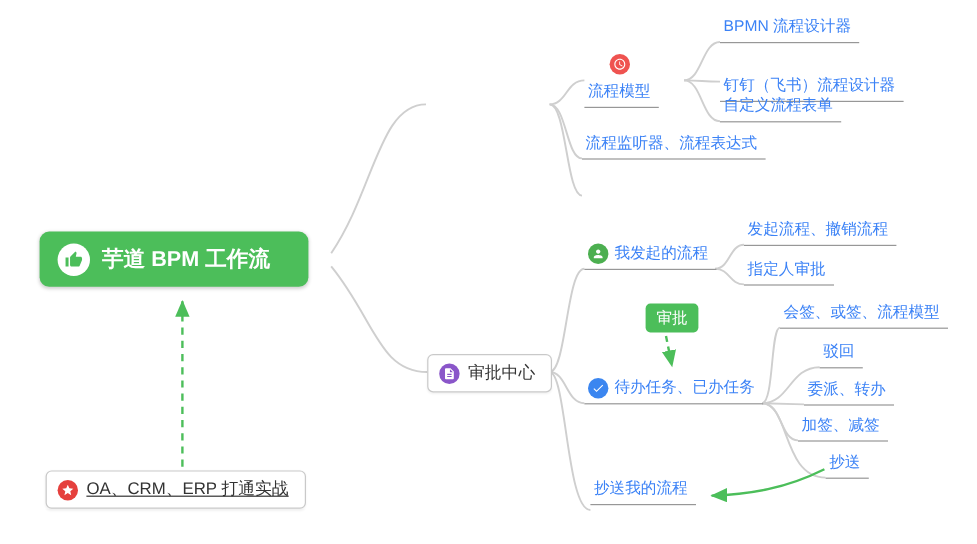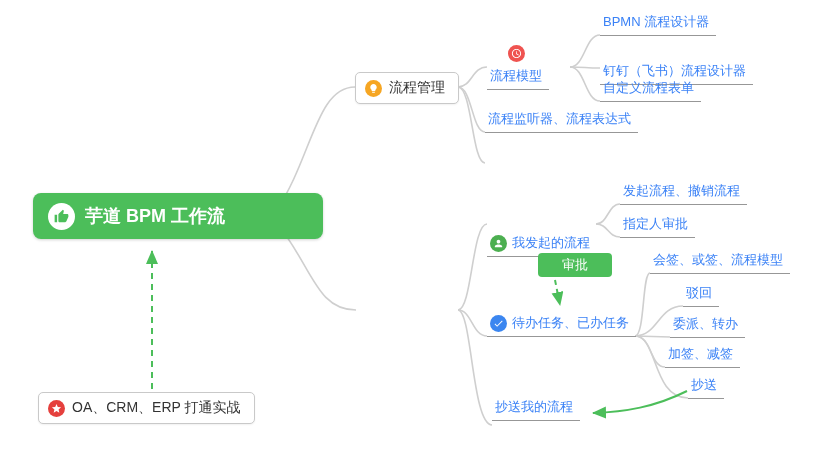--- a/index.html
+++ b/index.html
@@ -3,21 +3,21 @@
 <meta charset="utf-8">
 <style>
   html,body{margin:0;padding:0;background:#fff;}
   .canvas{
     position:relative;width:814px;height:453px;overflow:hidden;background:#ffffff;
     font-family:"Liberation Sans","DejaVu Sans",sans-serif;
   }
   svg.wires{position:absolute;left:0;top:0;width:814px;height:453px;pointer-events:none;}
 
   .root-node{
-    position:absolute;left:33px;top:193px;width:290px;height:46px;box-sizing:border-box;
+    position:absolute;left:33px;top:193px;width:224px;height:46px;box-sizing:border-box;
     background:#4cbe5a;border-radius:8px;display:flex;align-items:center;gap:10px;
     padding:0 15px;color:#fff;font-size:18px;font-weight:bold;
     box-shadow:0 1px 3px rgba(0,0,0,.18);white-space:nowrap;
   }
   .root-icon{width:27px;height:27px;background:#fff;border-radius:50%;display:flex;align-items:center;justify-content:center;flex:0 0 auto;}
   .root-icon svg{width:15px;height:15px;fill:#4cbe5a;}
 
   .box{
     position:absolute;display:flex;align-items:center;gap:7px;box-sizing:border-box;
     background:#fff;border:1px solid #c9c9c9;border-radius:5px;
@@ -29,21 +29,21 @@
   .icon-dot svg{width:11px;height:11px;fill:#fff;}
 
   .leaf{
     position:absolute;display:flex;align-items:center;gap:5px;
     padding:0 7px 4px 3px;border-bottom:1px solid #979797;
     font-size:13px;line-height:18px;color:#3b82f6;white-space:nowrap;
   }
 
   .badge{
     position:absolute;left:538px;top:253px;background:#4cbe5a;color:#fff;
-    font-size:13px;line-height:16px;padding:4px 24px;border-radius:4px;white-space:nowrap;
+    font-size:13px;line-height:16px;padding:4px 9px;border-radius:4px;white-space:nowrap;
   }
 </style>
 </head>
 <body>
 
 <div class="canvas">
 
   <svg class="wires" viewBox="0 0 814 453">
     <defs>
       <marker id="arrow-green" markerWidth="9" markerHeight="8" refX="6.5" refY="3" orient="auto" markerUnits="strokeWidth">
@@ -79,31 +79,31 @@
 
   <div class="root-node">
     <span class="root-icon">
       <svg viewBox="0 0 24 24">
           <path d="M1 21h4V9H1v12zM23 10c0-1.1-.9-2-2-2h-6.31l.95-4.57.03-.32c0-.41-.17-.79-.44-1.06L14.17 1 7.58 7.59C7.22 7.95 7 8.45 7 9v10c0 1.1.9 2 2 2h9c.83 0 1.54-.5 1.84-1.22l3.02-7.05c.09-.23.14-.47.14-.73v-2z"></path>
         </svg>
     </span>
     <span>芋道 BPM 工作流</span>
   </div>
 
-  <div class="box" style="left:355px;top:72px;">
-    <span class="icon-dot" style="background:#f6a623">
+
+  <div class="box" style="left:356px;top:295px;">
+    <span class="icon-dot" style="background:#8a56c9">
       <svg viewBox="0 0 24 24">
-          <path d="M9 21c0 .55.45 1 1 1h4c.55 0 1-.45 1-1v-1H9v1zm3-19C8.14 2 5 5.14 5 9c0 2.38 1.19 4.47 3 5.74V17c0 .55.45 1 1 1h6c.55 0 1-.45 1-1v-2.26c1.81-1.27 3-3.36 3-5.74 0-3.86-3.14-7-7-7z"></path>
+          <path d="M14 2H6c-1.1 0-2 .9-2 2v16c0 1.1.9 2 2 2h12c1.1 0 2-.9 2-2V8l-6-6zm2 16H8v-2h8v2zm0-4H8v-2h8v2zm-3-5V3.5L18.5 9H13z"></path>
         </svg>
     </span>
-    <span>流程管理</span>
+    <span>审批中心</span>
   </div>
 
-
-  <div class="box" style="left:38px;top:392px;">
+  <div class="box" style="left:38px;top:392px;text-decoration:underline;">
     <span class="icon-dot" style="background:#e5403d">
       <svg viewBox="0 0 24 24">
           <path d="M12 17.27L18.18 21l-1.64-7.03L22 9.24l-7.19-.61L12 2 9.19 8.63 2 9.24l5.46 4.73L5.82 21z"></path>
         </svg>
     </span>
     <span>OA、CRM、ERP 打通实战</span>
   </div>
 
   <div class="leaf" style="left:487px;top:45px;flex-direction:column;">
     <span class="icon-dot" style="background:#ef5350">
@@ -121,21 +121,21 @@
     <span>钉钉（飞书）流程设计器</span>
   </div>
   <div class="leaf" style="left:600px;top:79px;">
     <span>自定义流程表单</span>
   </div>
 
   <div class="leaf" style="left:485px;top:110px;">
     <span>流程监听器、流程表达式</span>
   </div>
 
-  <div class="leaf" style="left:487px;top:202px;margin-top:32px;">
+  <div class="leaf" style="left:487px;top:202px;">
     <span class="icon-dot" style="background:#4caf50">
       <svg viewBox="0 0 24 24">
           <path d="M12 12c2.21 0 4-1.79 4-4s-1.79-4-4-4-4 1.79-4 4 1.79 4 4 4zm0 2c-2.67 0-8 1.34-8 4v2h16v-2c0-2.66-5.33-4-8-4z"></path>
         </svg>
     </span>
     <span>我发起的流程</span>
   </div>
 
   <div class="leaf" style="left:620px;top:182px;">
     <span>发起流程、撤销流程</span>

